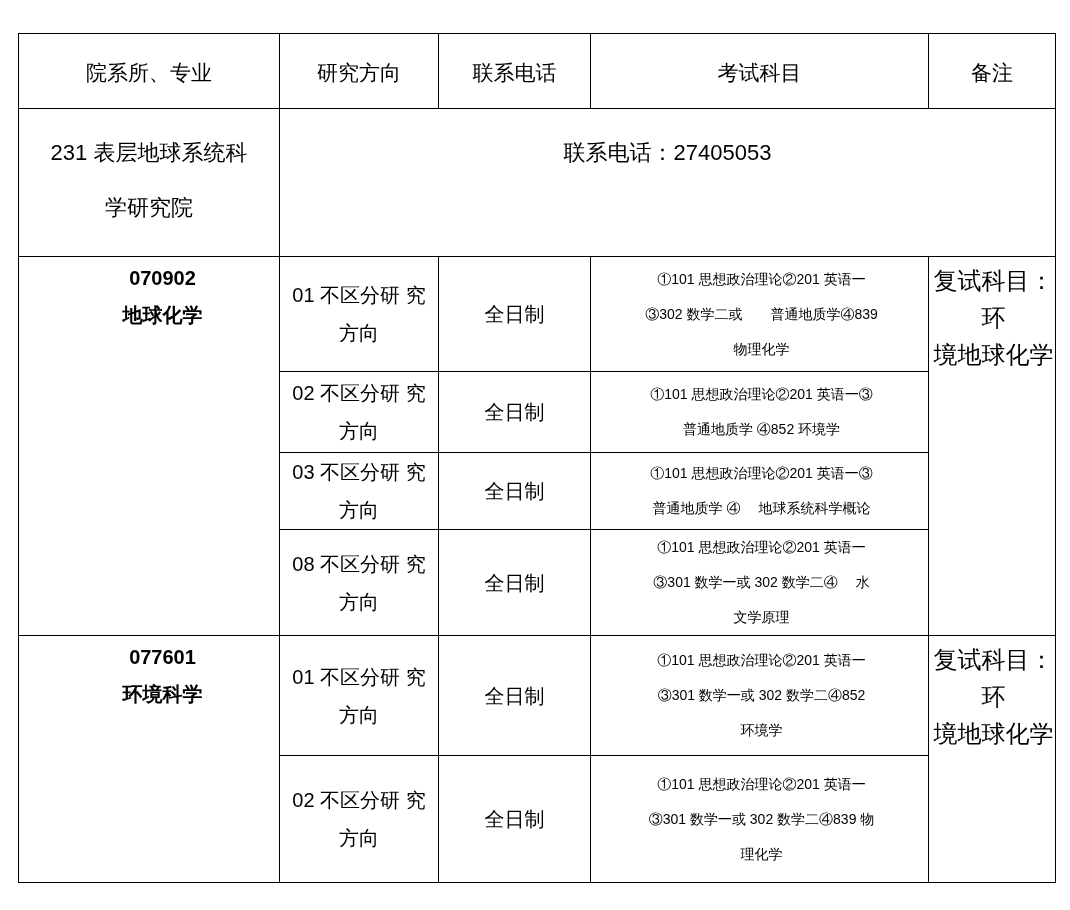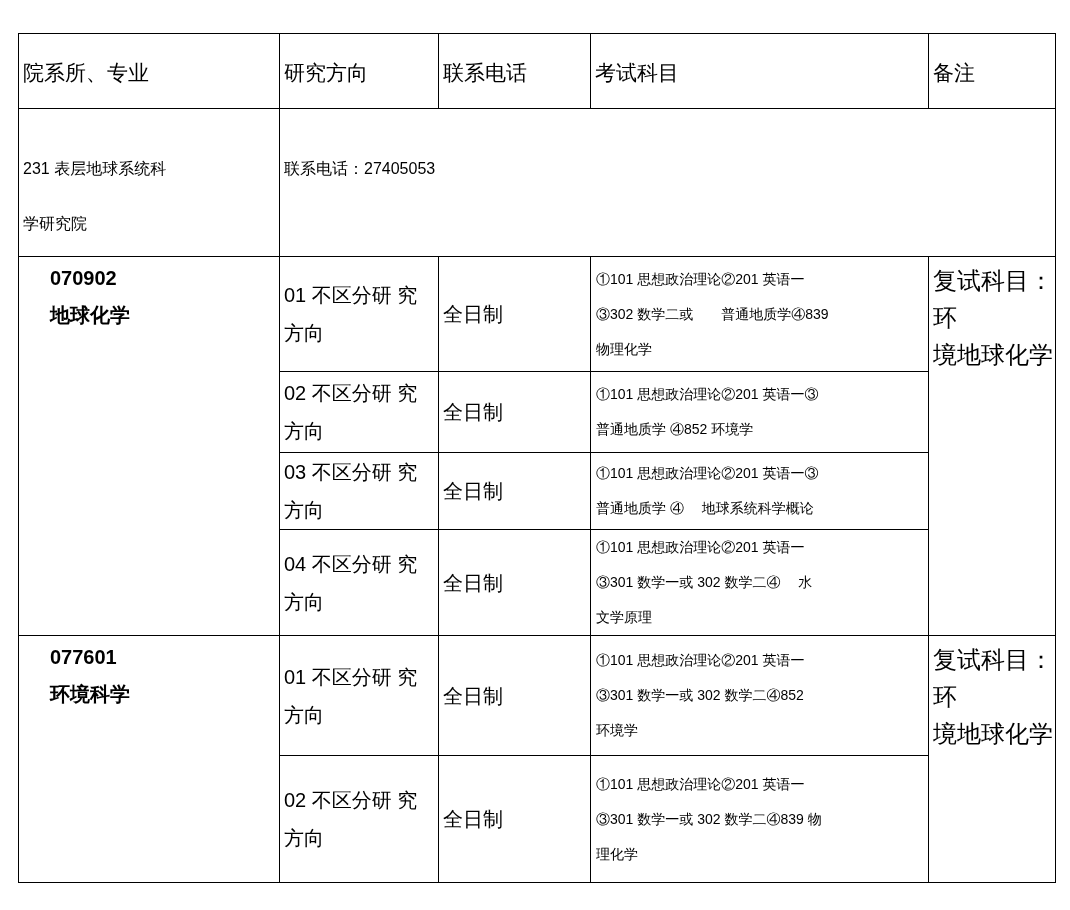--- a/index.html
+++ b/index.html
@@ -10,39 +10,40 @@
     height: 910px;
     font-family: "Liberation Sans", sans-serif;
     color: #000000;
   }
   table.doc-table {
     border-collapse: collapse;
     table-layout: fixed;
     width: 1037px;
     margin: 33px 0 0 18px;
     background: #ffffff;
+    text-align: center;
   }
   td {
     border: 1px solid #000000;
     padding: 0 4px;
     font-size: 20px;
     line-height: 38px;
     vertical-align: middle;
     white-space: pre-line;
     overflow: hidden;
   }
   tr.header-row { height: 75px; }
   .header-row td { font-size: 21px; vertical-align: middle; padding-top: 4px; }
 
   tr.dept-row { height: 148px; }
   .dept-row td {
-    font-size: 16px;
+    font-size: 22px;
     line-height: 55px;
     vertical-align: top;
-    padding-top: 32px;
+    padding-top: 16px;
   }
 
   tr.row-h1 { height: 115px; }
   tr.row-h2 { height: 81px;  }
   tr.row-h3 { height: 75px;  }
   tr.row-h4 { height: 105px; }
   tr.row-h5 { height: 120px; }
   tr.row-h6 { height: 127px; }
 
   td.c-major {
@@ -116,21 +117,21 @@
 普通地质学 ④852 环境学</td>
   </tr>
   <tr class="row-h3">
     <td class="c-direction">03 不区分研 究
 方向</td>
     <td class="c-mode">全日制</td>
     <td class="c-subjects">①101 思想政治理论②201 英语一③
 普通地质学 ④　 地球系统科学概论</td>
   </tr>
   <tr class="row-h4">
-    <td class="c-direction">04 不区分研 究
+    <td class="c-direction">08 不区分研 究
 方向</td>
     <td class="c-mode">全日制</td>
     <td class="c-subjects">①101 思想政治理论②201 英语一
 ③301 数学一或 302 数学二④　 水
 文学原理</td>
   </tr>
 
   <tr class="row-h5">
     <td rowspan="2" class="c-major">077601
 环境科学</td>

